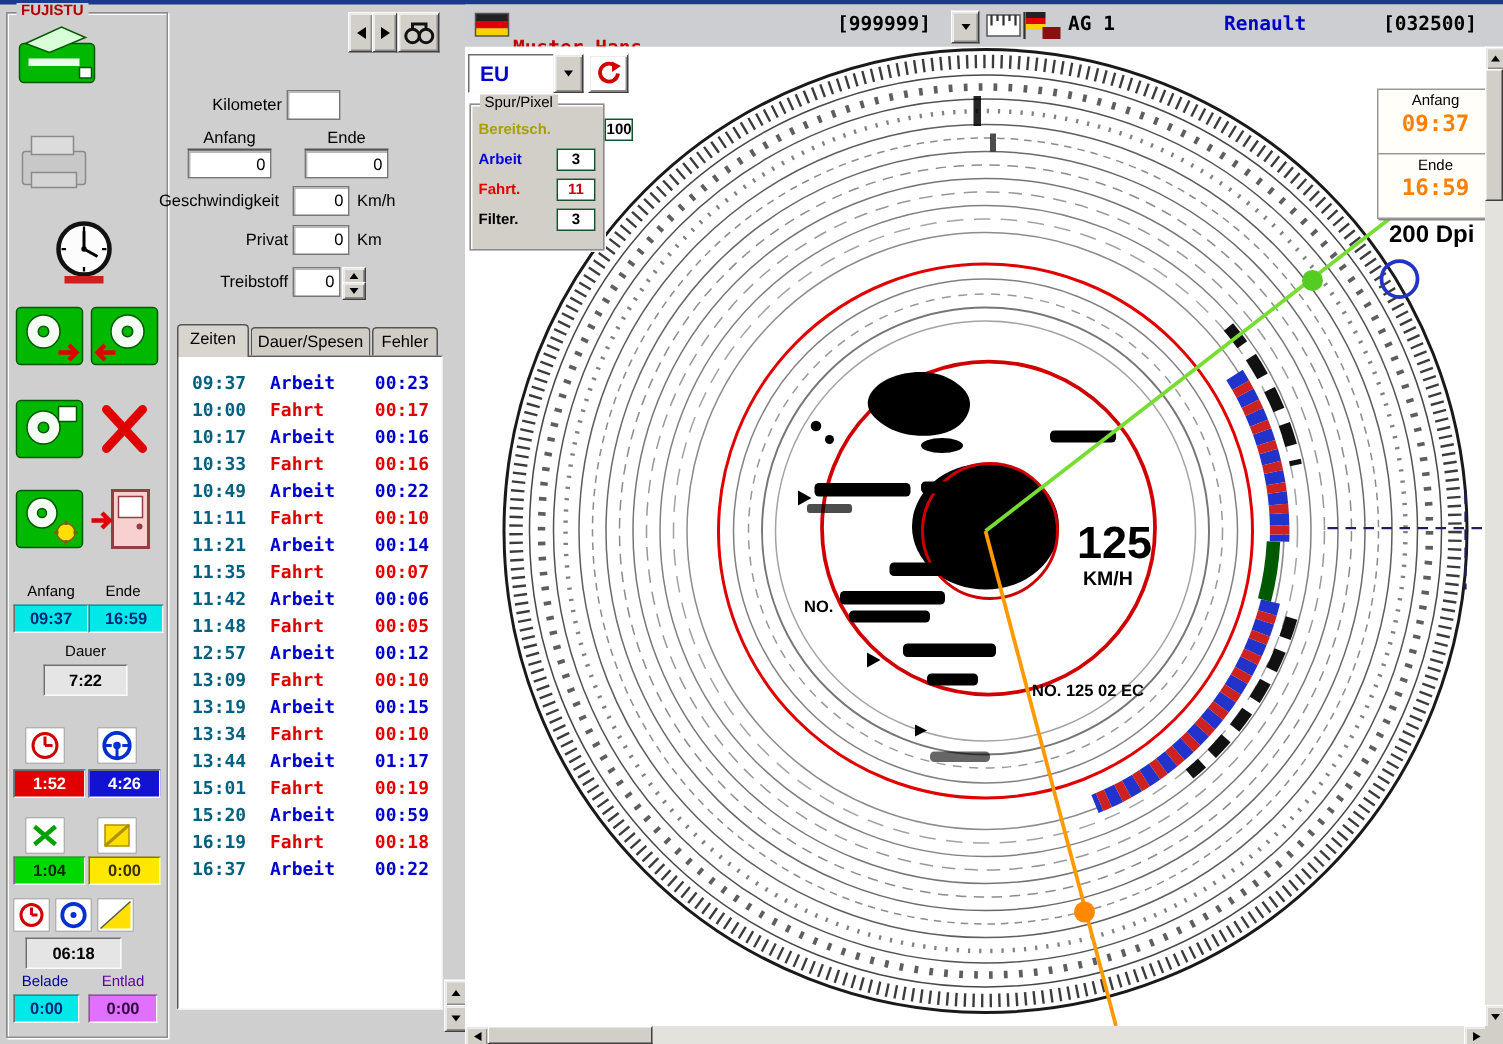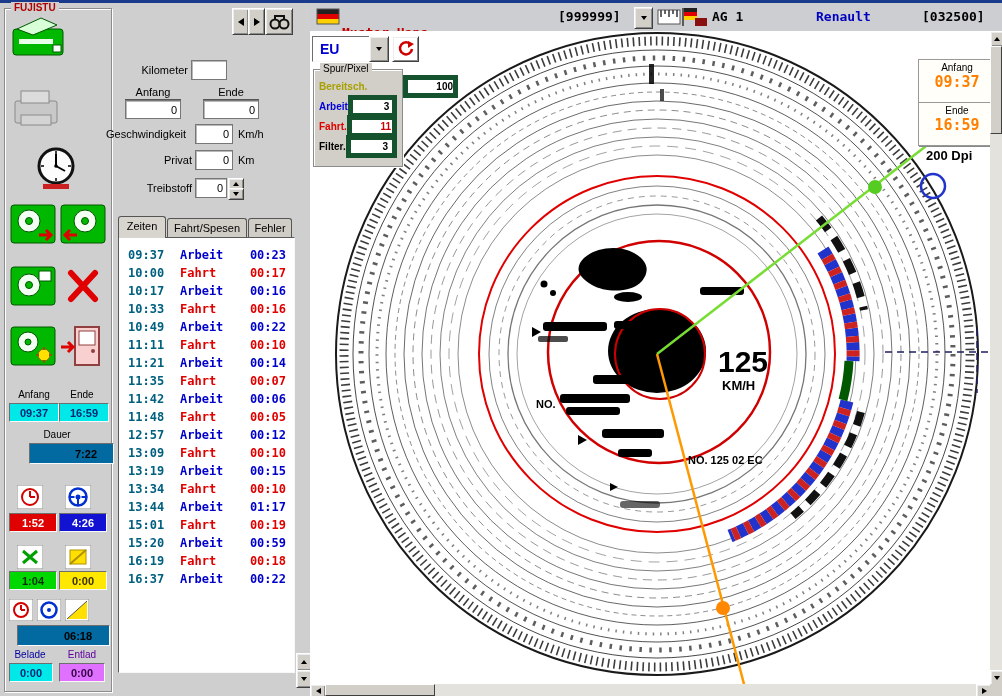--- a/index.html
+++ b/index.html
@@ -15,21 +15,21 @@
   .groupbox { border:1px solid #8c8c8c; box-shadow:inset 1px 1px 0 #ffffff, 1px 1px 0 #ffffff; }
   .gb-title { position:absolute; top:-7px; left:6px; background:#cfcfcf; padding:0 3px; font-size:10px; }
   .vbox { display:flex; align-items:center; justify-content:center; font-weight:bold; font-size:11px;
           border:1px solid; border-color:#6e6e6e #fafafa #fafafa #6e6e6e; }
   .cyanbg   { background:#00e8e8; color:#002878; }
   .redbg    { background:#e00000; color:#ffffff; }
   .bluebg   { background:#1212d2; color:#ffffff; }
   .greenbg  { background:#00d800; color:#003000; }
   .yellowbg { background:#ffe800; color:#3a3000; }
   .magentabg{ background:#e070ff; color:#320040; }
-  .whitebg  { background:#0369a1; color:#000000;padding-left:29px; }
+  .whitebg  { background:#e5e5e5; color:#000000; }
   .lbl { font-size:10px; color:#000; }
   .input { background:#fff; border:1px solid #777; box-shadow:inset 1px 1px 0 rgba(0,0,0,.28);
            font-size:11px; padding:0 3px; box-sizing:border-box; font-family:"Liberation Sans",sans-serif; }
   .num { text-align:right; }
   
   .tri-up    { width:0; height:0; border-left:4px solid transparent; border-right:4px solid transparent; border-bottom:6px solid #000; }
   .tri-down  { width:0; height:0; border-left:4px solid transparent; border-right:4px solid transparent; border-top:6px solid #000; }
   .tri-left  { width:0; height:0; border-top:4px solid transparent; border-bottom:4px solid transparent; border-right:6px solid #000; }
   .tri-right { width:0; height:0; border-top:4px solid transparent; border-bottom:4px solid transparent; border-left:6px solid #000; }
   .tri-up.sm, .tri-down.sm { border-left-width:3px; border-right-width:3px; }
@@ -57,22 +57,22 @@
   
   #main-header { background:#cdced2; border-bottom:1px solid #9a9a9a; }
   .hdr-txt { position:absolute; font-family:"DejaVu Sans Mono",monospace; font-weight:bold; font-size:13px; white-space:nowrap; }
   
   #eu-field { background:#fff; border:1px solid; border-color:#6e6e6e #fafafa #fafafa #6e6e6e;
               display:flex; align-items:center; }
   #eu-field .eu-txt { color:#0000d0; font-weight:bold; font-size:14px; padding-left:7px; flex:1; }
   #spur-box { background:#d2cfc8; }
   .spur-row { position:absolute; left:5px; width:78px; height:16px; display:flex; align-items:center; justify-content:space-between; }
   .spur-lbl { font-size:10px; font-weight:bold; }
-  .spur-val { width:24px; height:13px; background:#fff; border:5px solid #14532d; font-size:10px; font-weight:bold;
-              display:flex; align-items:center; justify-content:center;padding-left:28px; }
+  .spur-val { width:24px; height:13px; background:#fff; border:1px solid #14532d; font-size:10px; font-weight:bold;
+              display:flex; align-items:center; justify-content:center; }
   .r-bereit .spur-lbl { color:#a8a000; }
   .r-arbeit .spur-lbl { color:#0000e0; }
   .r-fahrt  .spur-lbl { color:#e00000; }
   .r-fahrt  .spur-val { color:#cc0000; }
   .r-filter .spur-lbl { color:#000; }
   .info-box { background:#fffef8; border:1px solid #999; box-shadow:1px 1px 0 #888; }
   .info-box .ib-lbl { display:block; text-align:center; font-size:10px; padding-top:2px; }
   .info-box .ib-val { display:block; text-align:center; font-size:15px; font-weight:bold; color:#ff8000;
                       font-family:"DejaVu Sans Mono",monospace; }
   
@@ -273,21 +273,21 @@
   <span class="abs" style="left:130px;top:182px;width:62px;text-align:right;">Treibstoff</span>
   <input class="abs input num" style="left: 195px; top: 178px; width: 32px; height: 20px;" value="0">
   <div class="abs btn3d" style="left:228px;top:178px;width:14px;height:10px;">
     <span class="tri-up sm"></span>
   </div>
   <div class="abs btn3d" style="left:228px;top:188px;width:14px;height:10px;">
     <span class="tri-down sm"></span>
   </div>
 
   <div class="tab active" style="left:118px;top:216px;width:48px;height:22px;">Zeiten</div>
-  <div class="tab" style="left:167px;top:218px;width:80px;height:20px;">Fahrt/Spesen</div>
+  <div class="tab" style="left:167px;top:218px;width:80px;height:20px;">Dauer/Spesen</div>
   <div class="tab" style="left:248px;top:218px;width:44px;height:20px;">Fehler</div>
 
   <div class="abs" id="time-list" style="left:118px;top:237px;width:177px;height:436px;">
       <div class="trow arbeit">
         <span class="c-time">09:37</span>
         <span class="c-act">Arbeit</span>
         <span class="c-dur">00:23</span>
       </div>
       <div class="trow fahrt">
         <span class="c-time">10:00</span>
@@ -530,21 +530,21 @@
     </div>
 
     <div class="abs info-box" style="left:608px;top:28px;width:76px;height:42px;">
       <span class="ib-lbl">Anfang</span>
       <span class="ib-val">09:37</span>
     </div>
     <div class="abs info-box" style="left:608px;top:71px;width:76px;height:42px;">
       <span class="ib-lbl">Ende</span>
       <span class="ib-val">16:59</span>
     </div>
-    <span class="abs" style="left:616px;top:117px;font-weight:bold;font-size:13px;">200 Dpi</span>
+    <span class="abs" style="left:616px;top:117px;font-weight:bold;font-size:16px;">200 Dpi</span>
   </div>
 
   <div class="abs sb-track" style="left:990px;top:31px;width:12px;height:653px;">
     <div class="abs sb-btn" style="left:0;top:0;width:12px;height:14px;">
       <span class="tri-up sm"></span>
     </div>
     <div class="abs sb-thumb" style="left:0;top:15px;width:12px;height:88px;box-sizing:border-box;"></div>
     <div class="abs sb-btn" style="left:0;top:639px;width:12px;height:14px;">
       <span class="tri-down sm"></span>
     </div>

